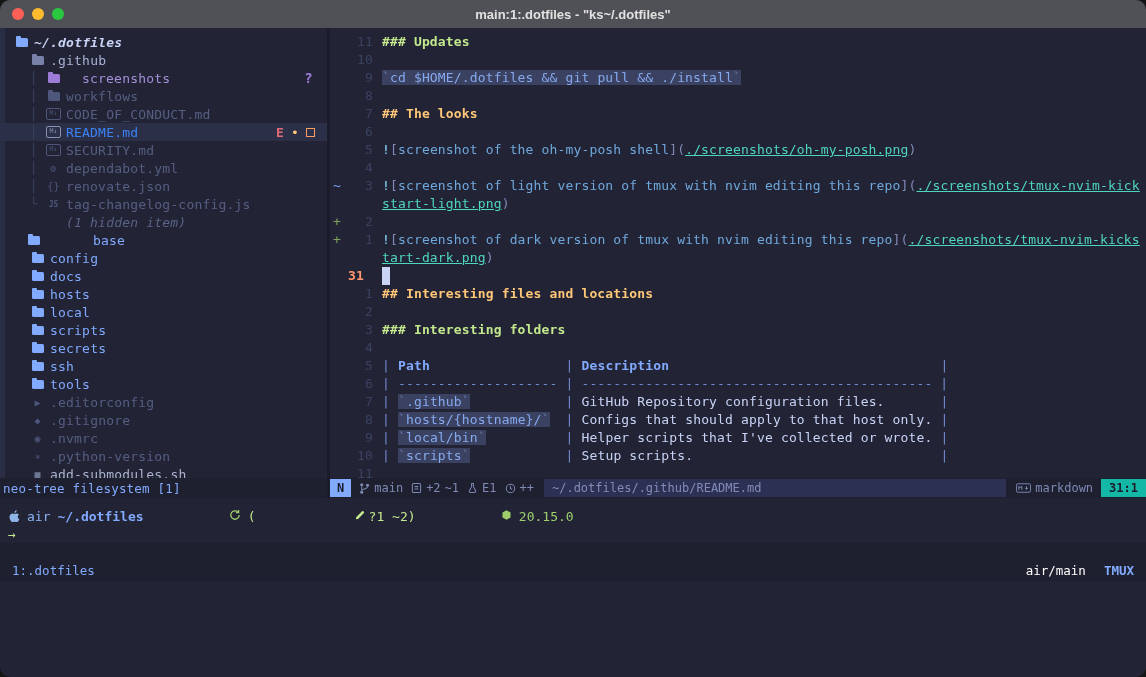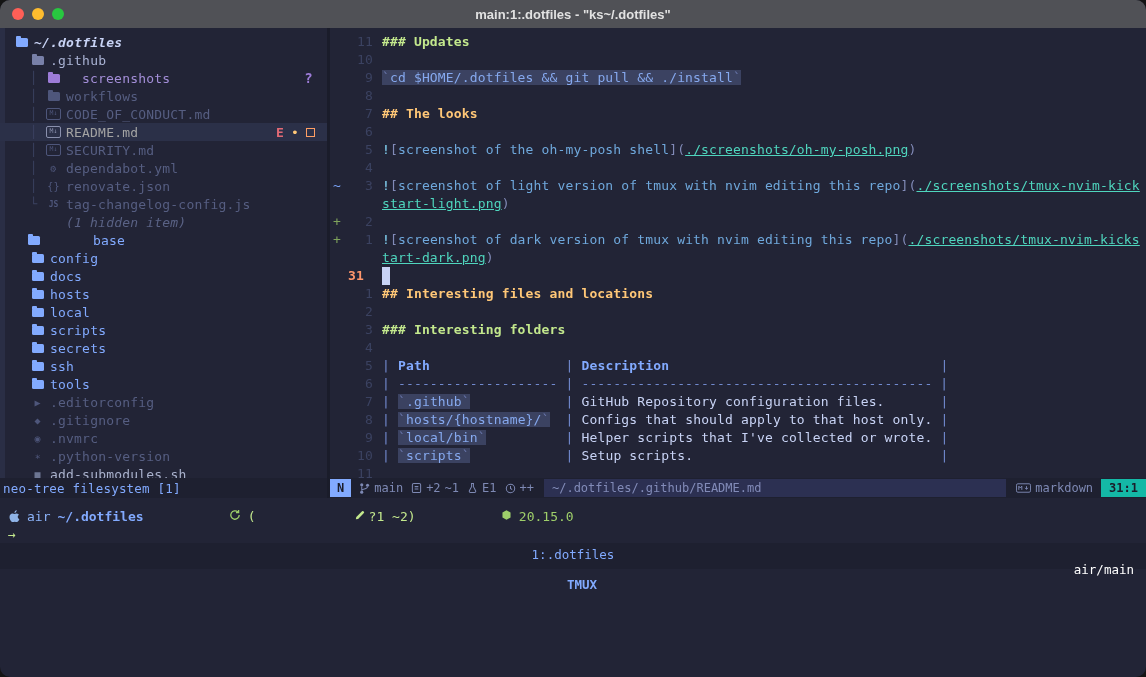--- a/index.html
+++ b/index.html
@@ -30,21 +30,21 @@
   .ti-md i{display:block;width:13px;height:10px;border:1px solid currentColor;border-radius:2px;
     font-size:6.5px;line-height:9px;text-align:center;font-style:normal;}
   .ti-txt{font-size:10px;}
   .ti-js{font-size:8px;font-weight:bold;letter-spacing:0;}
   .tlabel{white-space:pre;}
   .st-root .tlabel{color:#c8d3f5;font-style:italic;font-weight:bold;}
   .st-root .ti{color:#82aaff;}
   .st-open .tlabel{color:#a9b2d3;} .st-open .ti{color:#7880a8;}
   .st-purple .tlabel{color:#a48fd9;margin-left:16px;} .st-purple .ti{color:#9d7cd8;}
   .st-dim .tlabel{color:#565e82;} .st-dim .ti{color:#4e567b;}
-  .st-sel .tlabel{color:#a3a3a3;} .st-sel .ti{color:#8a90ad;}
+  .st-sel .tlabel{color:#3b82f6;} .st-sel .ti{color:#8a90ad;}
   .st-blue .tlabel{color:#82aaff;} .st-blue .ti{color:#82aaff;}
   .st-file .tlabel{color:#a9b1cc;} .st-file .ti{color:#6d7693;}
   .st-hidden .tlabel{color:#5a6285;font-style:italic;}
   .tbadge{position:absolute;right:14px;color:#9d7cd8;font-weight:bold;font-size:14px;}
   .tflags{position:absolute;right:12px;display:flex;align-items:center;gap:7px;}
   .fl-e{color:#e26a75;font-weight:bold;font-size:13px;}
   .fl-dot{color:#ffc777;font-size:13px;}
   .fl-sq{width:7px;height:7px;border:1.5px solid #ff9e64;display:inline-block;}
   #treestatus{height:20px;background:#1e2030;color:#82aaff;font-size:12.5px;
     display:flex;align-items:center;padding-left:3px;letter-spacing:.2px;}
@@ -85,21 +85,21 @@
   #shell{height:113px;background:#222436;padding:9px 0 0 8px;box-sizing:border-box;}
   .pline{height:18px;display:flex;align-items:center;gap:7px;font-size:13px;white-space:pre;}
   .p-blue{color:#8cb3f9;}
   .p-blue.b{color:#82aaff;font-weight:bold;}
   .p-green{color:#c3e88d;}
   .p-green2{color:#9ece6a;}
   .p-apple{color:#8fb4e8;display:inline-flex;}
   .pgit{display:inline-flex;align-items:center;gap:4px;}
   
   #footer{height:39px;background:#1e2030;}
-  #tmuxbar{height:22px;display:flex;align-items:center;font-size:12.5px;padding:0 12px;margin-top:4px;flex-direction:column;}
+  #tmuxbar{height:22px;display:flex;align-items:center;font-size:12.5px;padding:0 12px;margin-top:16px;}
   #tmux-window{color:#82aaff;}
   #tmux-session{margin-left:auto;color:#ffffff;}
   #tmux-badge{color:#82aaff;font-weight:bold;margin-left:18px;}
 </style>
 </head>
 <body>
 
 <div id="window">
   <div id="titlebar">
     <span class="tl red"></span>

